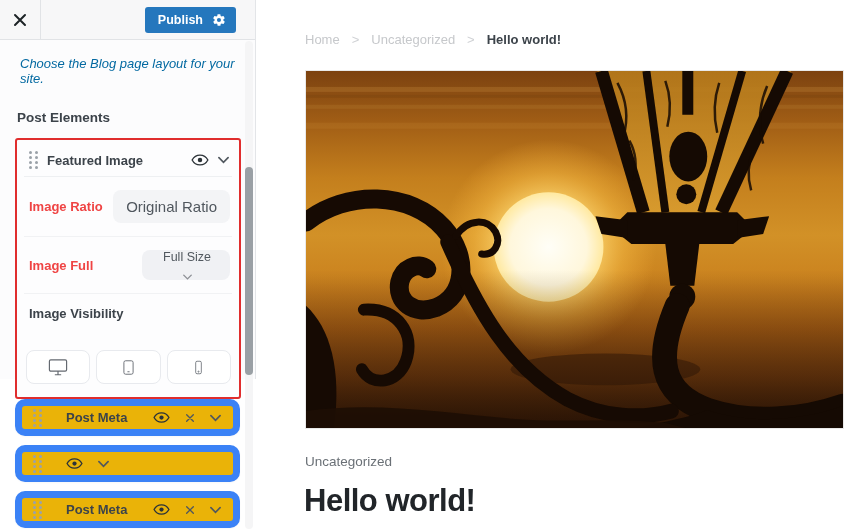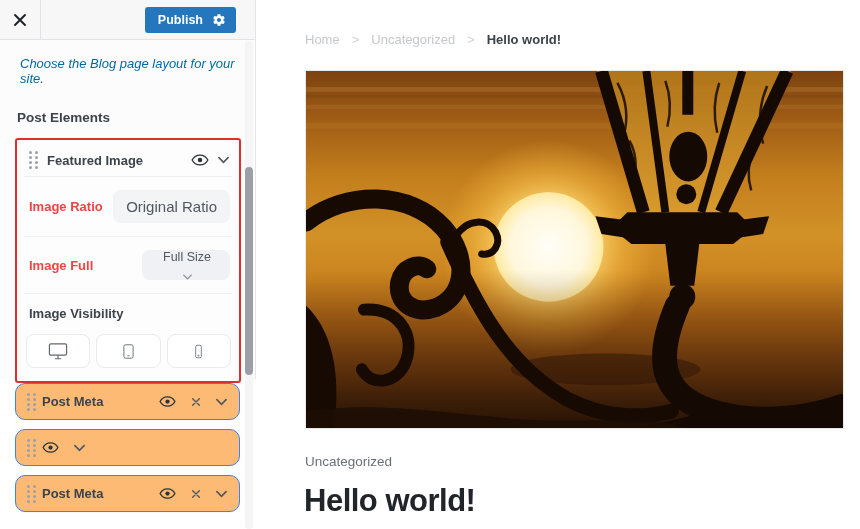--- a/index.html
+++ b/index.html
@@ -34,27 +34,27 @@
   .control-row { display:flex; align-items:center; justify-content:space-between;
                  padding:13px 2px 13px 5px; border-bottom:1px solid #f1f2f4; }
   .control-label { font-weight:bold; font-size:13px; color:#ef4444;text-align:center; }
   .pill-button { background:#f3f4f6; border:none; border-radius:8px; padding:8px 13px;
                  font-family:inherit; font-size:15px; color:#50575e; cursor:pointer; }
   .select-box { background:#f0f1f4; border-radius:8px; width:88px; height:30px; padding:0 9px 0 11px;
                 display:flex; align-items:center; justify-content:space-between;
                 font-size:12.5px; color:#50575e; cursor:pointer;flex-direction:column; }
 
   .visibility-block { padding:12px 2px 0 5px; }
-  .visibility-label { font-weight:bold; font-size:13px; color:#3c434a; margin-bottom:13px; }
+  .visibility-label { font-weight:bold; font-size:13px; color:#3c434a; margin-bottom:29px; }
   .device-row { display:flex; gap:6px; margin-left:-3px; margin-right:-1px; }
   .device-btn { flex:1; height:34px; background:#fff; border:1px solid #e8eaee; border-radius:8px;
                 display:flex; align-items:center; justify-content:center; cursor:pointer; }
 
-  .element-card { height:37px; background:#fdba74; border:1px solid #3b82f6; border-radius:10px;
-                  display:flex; align-items:center; gap:6px; padding:0 12px 0 11px;
+  .element-card { height:37px; background:#eab308; border:7px solid #3b82f6; border-radius:10px;
+                  display:flex; align-items:center; gap:24px; padding:0 12px 0 11px;
                   margin:0 1px 9px 0; box-shadow:0 1px 2px rgba(0,0,0,.03); }
   .element-card:first-of-type { margin-top:17px; }
   .element-card .card-label { flex:1; font-weight:bold; font-size:13px; color:#3c434a; }
   .card-icons { display:flex; align-items:center; gap:15px; }
 
   .scroll-track { position:absolute; right:2px; top:41px; width:8px; height:488px; background:#f5f5f6; border-radius:4px; }
   .scroll-thumb { position:absolute; left:0; top:126px; width:8px; height:208px; background:#9b9fa3;
                   background:#9aa0a5; border-radius:4px; cursor:pointer; }
 
   

